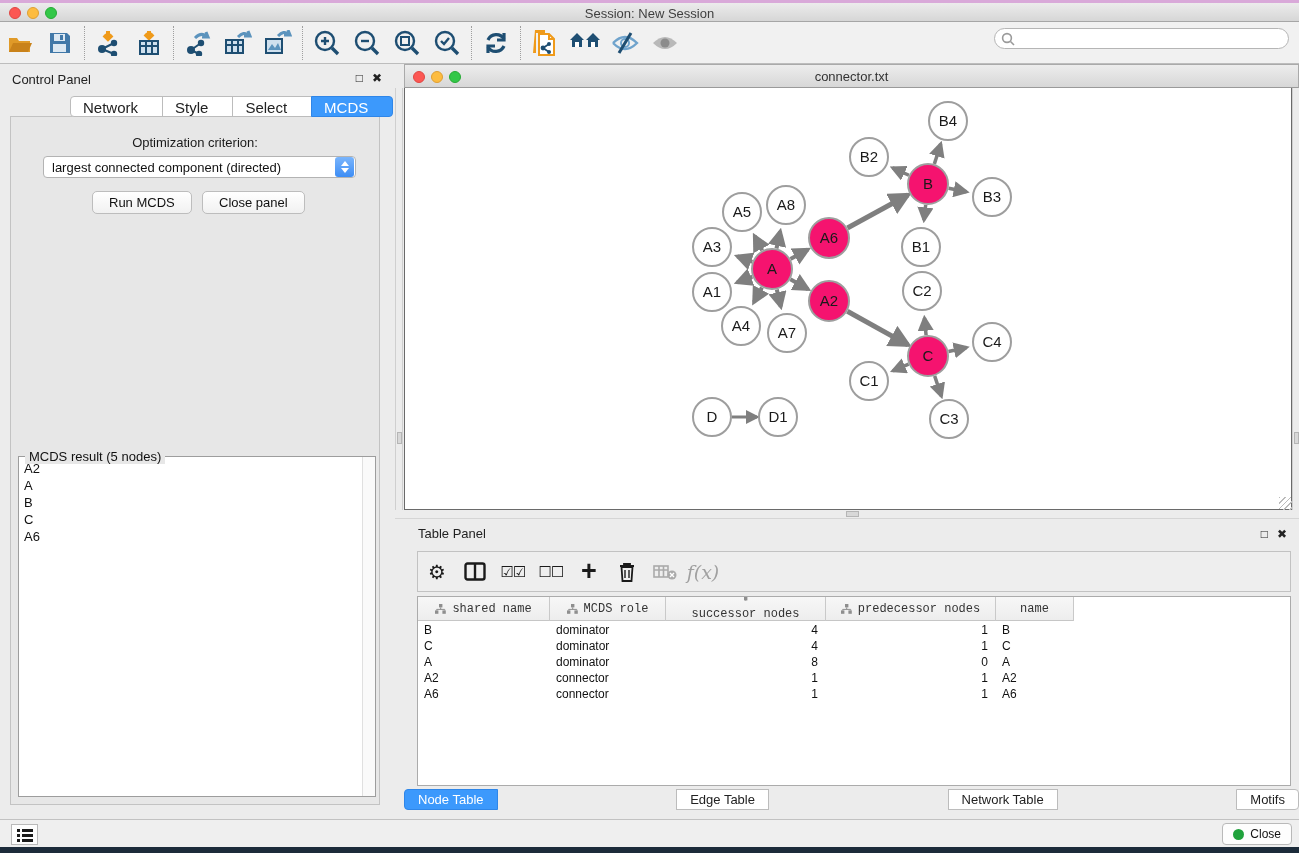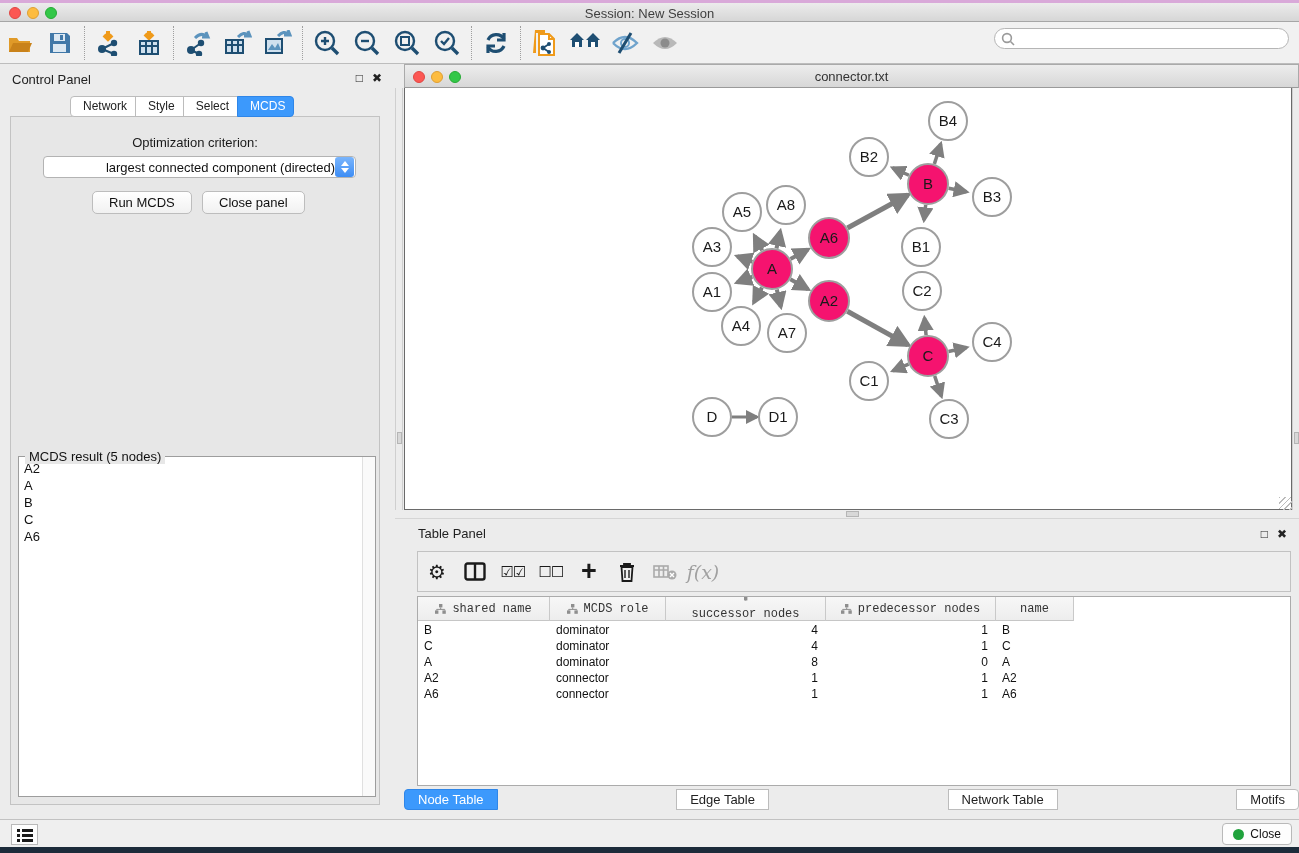--- a/index.html
+++ b/index.html
@@ -24,30 +24,30 @@
   .tsep { width:1px; height:34px; margin:0 4px; border-left:1px dotted #9f9f9f; }
   #search-wrap { position:absolute; right:10px; top:6px; width:295px; height:21px;
     background:#fff; border:1px solid #b5b5b5; border-radius:11px; display:flex; align-items:center; padding-left:6px; }
 
   
   #cp-header { left:0; top:64px; width:390px; height:30px; }
   #cp-title { position:absolute; left:12px; top:8px; font-size:13px; color:#222; }
   .panel-btns { position:absolute; top:7px; display:flex; gap:9px; font-size:12px; color:#222; }
   #cp-header .panel-btns { right:8px; }
   #cp-tabs { left:70px; top:96px; height:21px; display:flex; z-index:3; }
-  .seg { border:1px solid #bcbcbc; background:#fff; font-size:12px; color:#222;
-    padding:2px 8px 0 12px; height:21px; margin-left:-1px; cursor:default; }
+  .seg { border:1px solid #bcbcbc; background:#fff; font-size:15px; color:#222;
+    padding:2px 24px 0 12px; height:21px; margin-left:-1px; cursor:default; }
   .seg:first-child { border-radius:4px 0 0 4px; margin-left:0; }
   .seg:last-child { border-radius:0 4px 4px 0; }
   .seg.active { background:#3c99fc; border-color:#2f86e8; color:#fff; }
   #cp-body { left:10px; top:116px; width:370px; height:689px; background:#e7e7e7; border:1px solid #c3c3c3; }
   #opt-label { left:0; top:135px; width:390px; text-align:center; font-size:13px; color:#1a1a1a; }
   #criterion { left:43px; top:156px; width:313px; height:22px; background:#fff; border:1px solid #b3b3b3;
     border-radius:4px; display:flex; align-items:center; font-size:13px; color:#111; }
-  #criterion .val { flex:1; padding-left:8px; white-space:nowrap; overflow:hidden;text-align:right; }
+  #criterion .val { flex:1; padding-left:8px; white-space:nowrap; overflow:hidden; }
   #criterion .stepper { width:19px; height:20px; border-radius:3px; margin-right:1px;
     background:linear-gradient(#7ab5fc,#3d8df5); display:flex; flex-direction:column; align-items:center; justify-content:center; gap:2px; }
   .tri-up { width:0; height:0; border-left:4px solid transparent; border-right:4px solid transparent; border-bottom:5px solid #fff; }
   .tri-down { width:0; height:0; border-left:4px solid transparent; border-right:4px solid transparent; border-top:5px solid #fff; }
   .push { background:linear-gradient(#ffffff,#f1f1f1); border:1px solid #bdbdbd; border-radius:5px;
     font-size:13px; color:#111; height:23px; padding:0 16px;text-align:right; }
   #run-btn { left:92px; top:191px; }
   #close-btn { left:202px; top:191px; }
   #result-box { left:18px; top:456px; width:358px; height:341px; border:1px solid #9d9d9d; background:#fff; }
   #result-legend { position:absolute; left:6px; top:-8px; background:#e7e7e7; padding:0 4px; font-size:13px; color:#111; }

